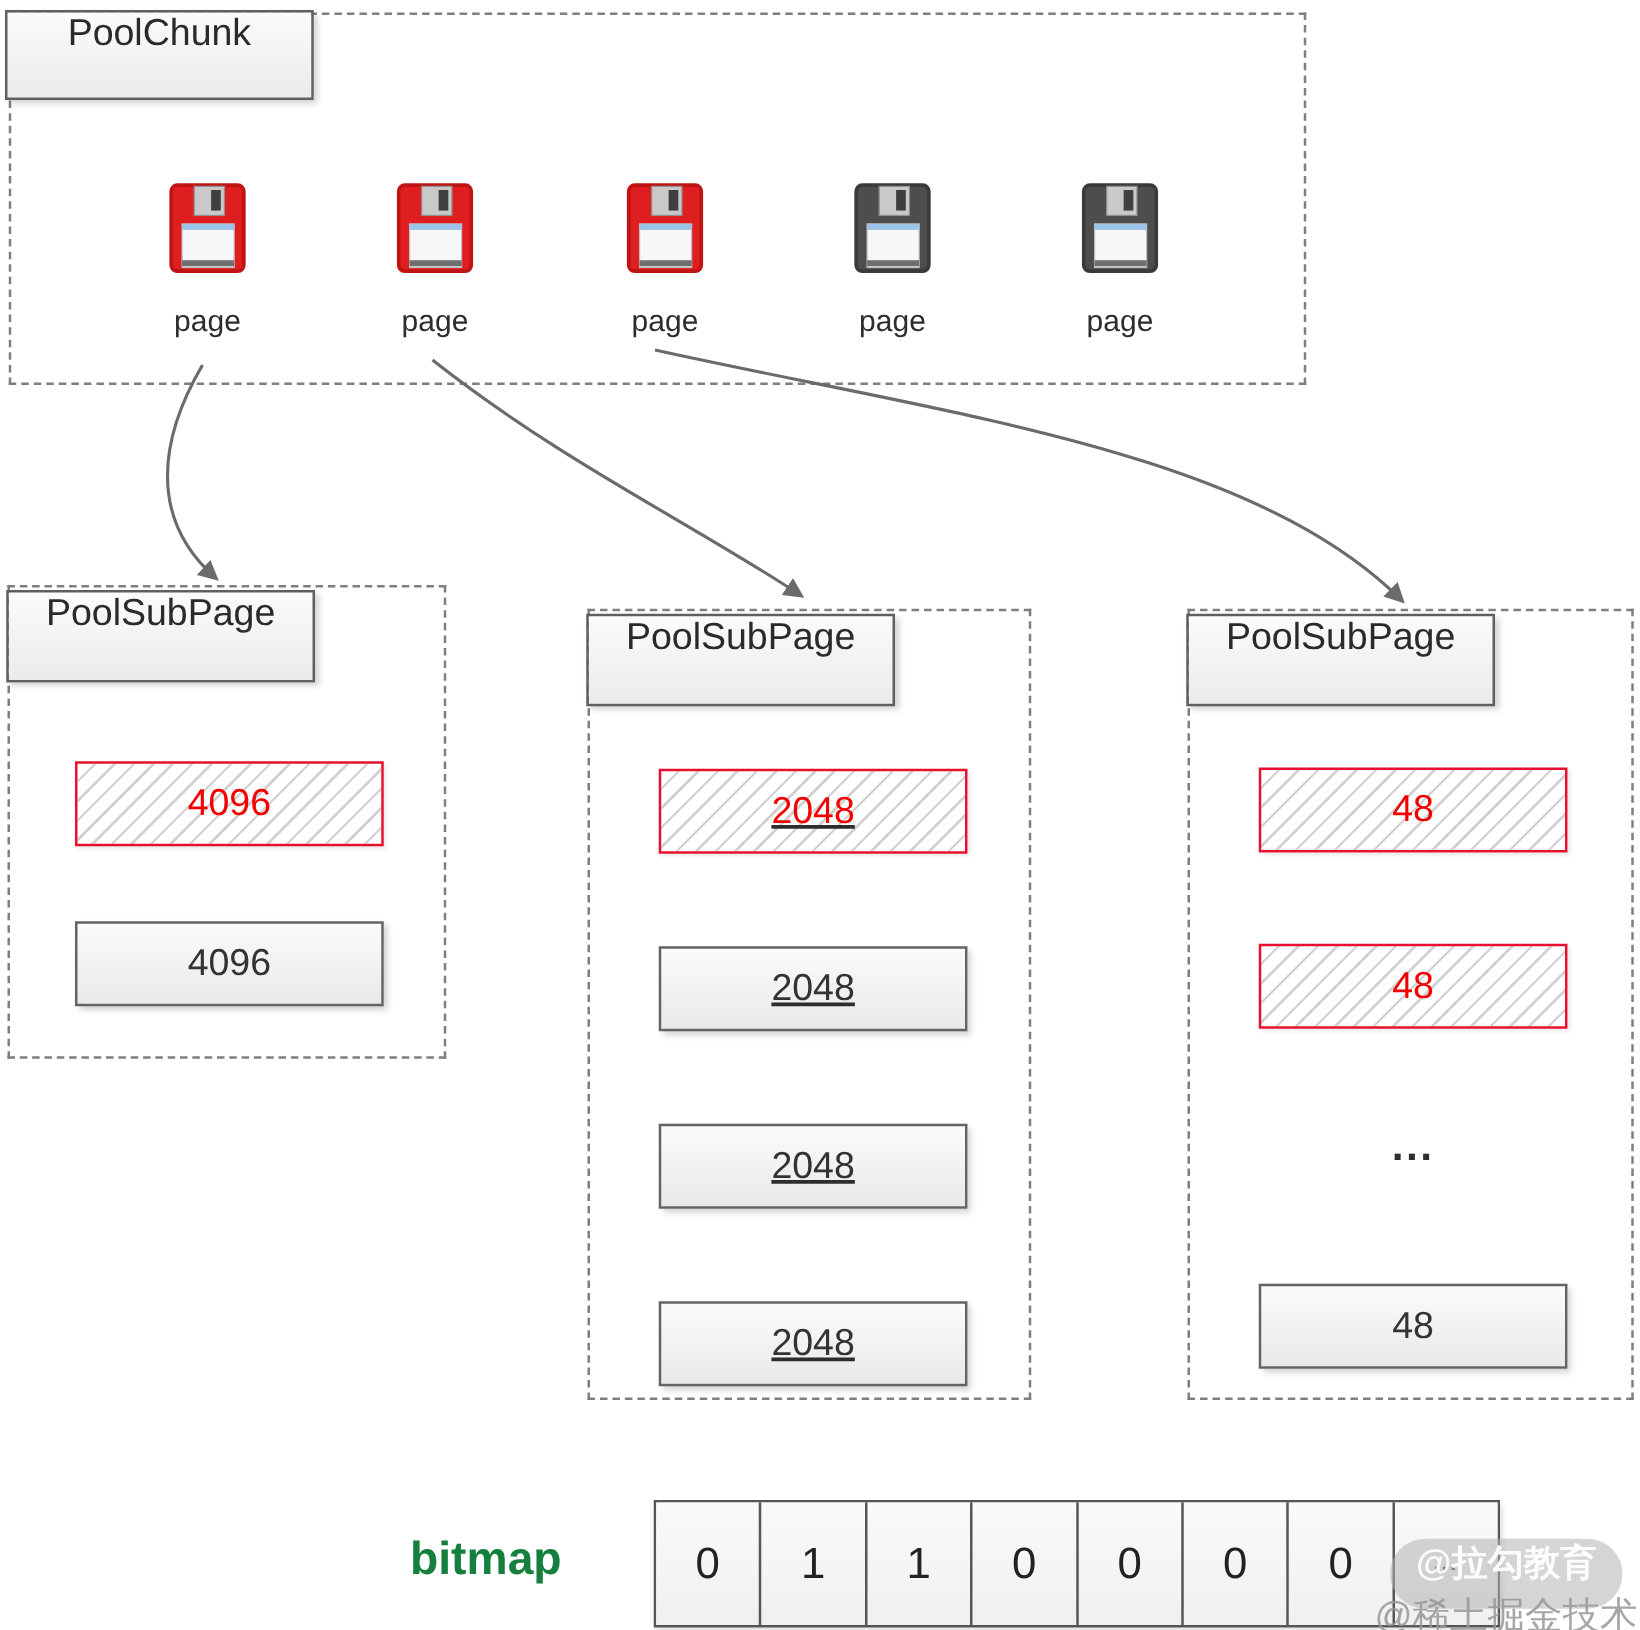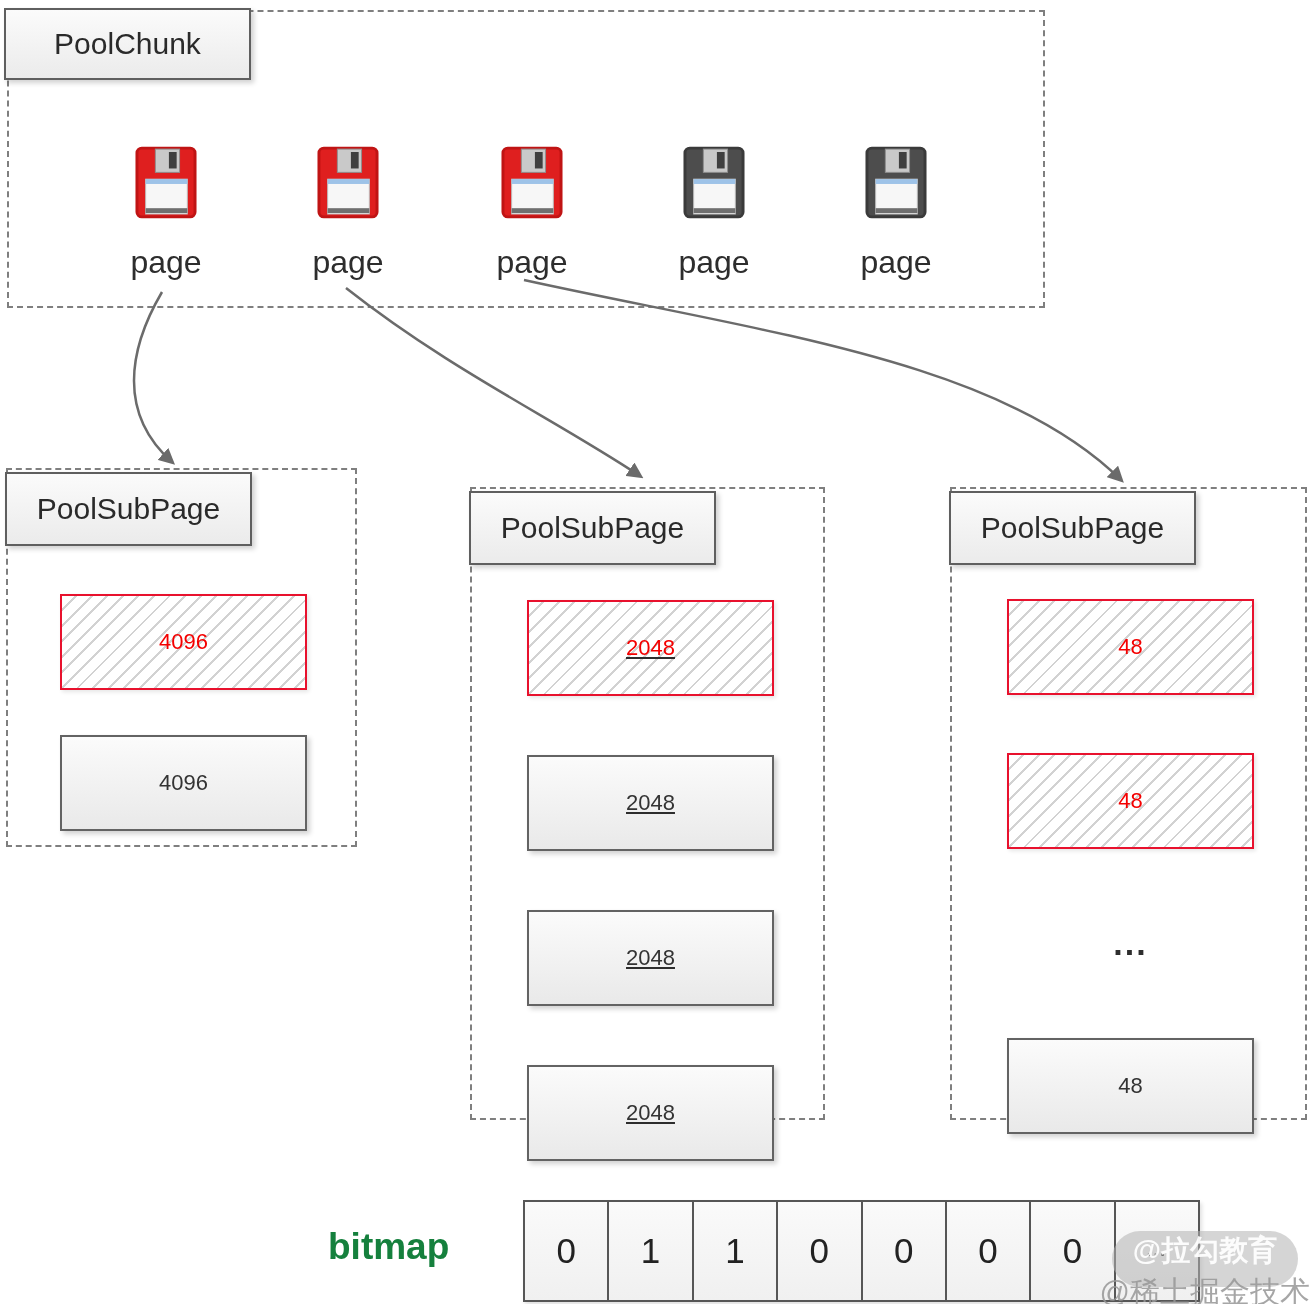--- a/index.html
+++ b/index.html
@@ -14,46 +14,47 @@
   #chunk-box{left:7px;top:10px;width:1038px;height:298px;}
   .subpage{width:351px;height:379px;}
   #subpage-0{left:6px;top:468px;}
   #subpage-1{left:470px;top:487px;width:355px;height:633px;}
   #subpage-2{left:950px;top:487px;width:357px;height:633px;}
 
   
   .titlebox{
     position:absolute;width:247px;height:74px;box-sizing:border-box;
     border:2px solid #5f5f5f;background:linear-gradient(#fbfbfb,#ebebeb);
-    display:flex;align-items:center;justify-content:center;
+    display:flex;justify-content:center;
     font-size:30px;color:#2a2a2a;box-shadow:3px 3px 5px rgba(0,0,0,0.18);
     z-index:3;
   }
   #chunk-title{left:4px;top:8px;height:72px;}
   .subpage .titlebox{left:-3px;top:2px;}
 
   
   .page-item{
     position:absolute;top:134px;width:120px;display:flex;flex-direction:column;align-items:center;
   }
-  .page-item .page-label{margin-top:24px;font-size:32px;color:#2d2d2d;}
+  .page-item .page-label{margin-top:24px;font-size:24px;color:#2d2d2d;}
   .page-item:nth-child(1){left:97px;}
   .page-item:nth-child(2){left:279px;}
   .page-item:nth-child(3){left:463px;}
   .page-item:nth-child(4){left:645px;}
   .page-item:nth-child(5){left:827px;}
 
   
   .blocks{position:absolute;display:flex;flex-direction:column;width:247px;}
   #subpage-0 .blocks{left:52px;top:124px;gap:45px;}
   #subpage-1 .blocks{left:55px;top:111px;gap:59px;text-decoration:underline;}
   #subpage-2 .blocks{left:55px;top:110px;gap:58px;}
   .block{
-    height:96px;box-sizing:border-box;display:flex;align-items:center;justify-content:center;
-    font-size:22px;
+    height:68px;box-sizing:border-box;display:flex;align-items:center;justify-content:center;
+    font-size:30px;
+    margin-top:15px;
   }
   .block.free{
     border:2px solid #636363;background:linear-gradient(#fbfbfb,#e9e9e9);
     color:#333333;box-shadow:3px 3px 5px rgba(0,0,0,0.18);
   }
   .block.allocated{
     border:2px solid #e8112d;color:#f40000;
     background:repeating-linear-gradient(135deg,#ffffff 0px,#ffffff 9px,#d2d2d2 9px,#d2d2d2 11px);
     box-shadow:2px 2px 4px rgba(0,0,0,0.10);
   }

